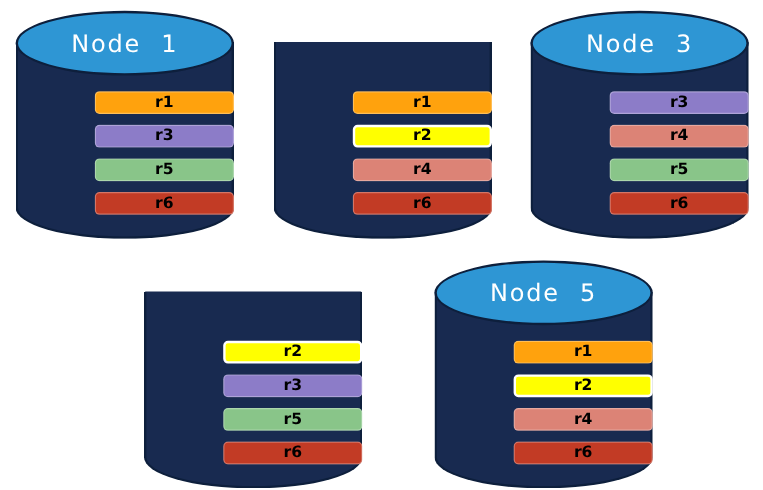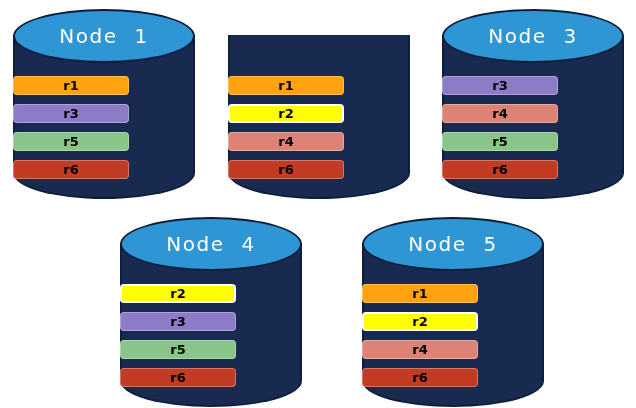--- a/index.html
+++ b/index.html
@@ -62,21 +62,21 @@
     letter-spacing: 1.5px;
     word-spacing: 9px;
     white-space: pre;
   }
 
   .bars {
     position: absolute;
     left: 0; right: 0; top: 67px;
     display: flex;
     flex-direction: column;
-    align-items: flex-start;
+    align-items: flex-end;
     gap: 9px;
     z-index: 3;
   }
 
   .bar {
     width: 116px;
     height: 19px;
     border-radius: 4px;
     display: flex;
     align-items: center;
@@ -124,23 +124,20 @@
     <div class="bars">
       <div class="bar" style="background: rgb(140, 124, 200);">r3</div>
       <div class="bar" style="background: rgb(220, 131, 118);">r4</div>
       <div class="bar" style="background: rgb(137, 197, 137);">r5</div>
       <div class="bar" style="background: rgb(194, 59, 37);">r6</div>
     </div>
   </div>
 
   <div class="node n4">
     <div class="cyl-body"></div>
-    <div class="cyl-top">
-      <span class="node-label">Node 4</span>
-    </div>
     <div class="bars">
       <div class="bar" style="background: rgb(255, 255, 0); border: 2px solid rgb(255, 255, 255);">r2</div>
       <div class="bar" style="background: rgb(140, 124, 200);">r3</div>
       <div class="bar" style="background: rgb(137, 197, 137);">r5</div>
       <div class="bar" style="background: rgb(194, 59, 37);">r6</div>
     </div>
   </div>
 
   <div class="node n5">
     <div class="cyl-body"></div>

